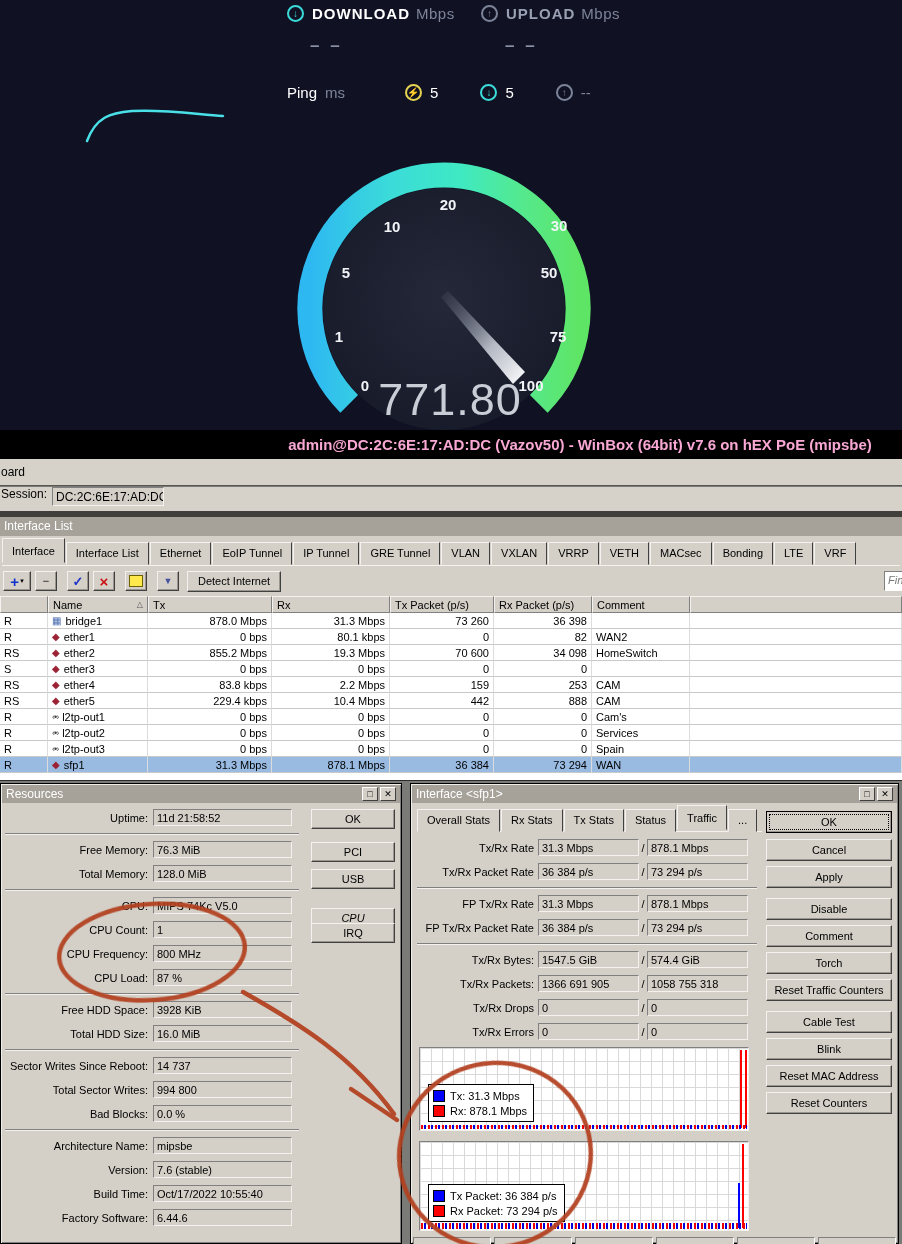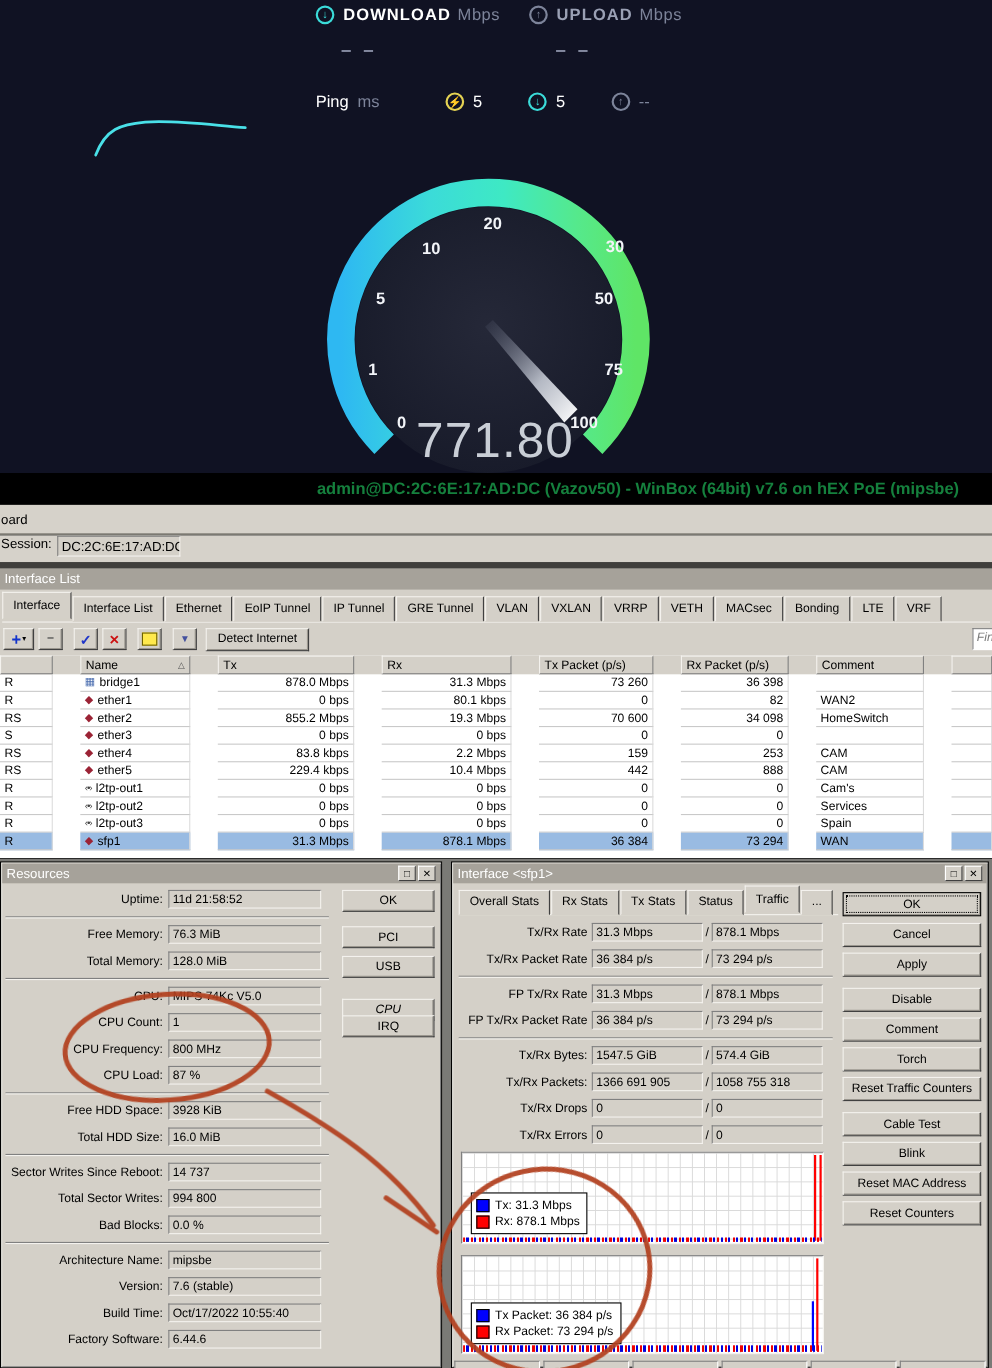--- a/index.html
+++ b/index.html
@@ -22,21 +22,21 @@
   .field { background:#d4d0c8; border:1px solid; border-color:#808080 #f4f2ee #f4f2ee #808080; padding:1px 3px; height:17px; display:flex; align-items:center; overflow:hidden; white-space:nowrap; }
   .titlebar { position:absolute; left:1px; top:1px; right:1px; height:18px; background:#a6a29a; color:#fff; font-size:12px; padding:2px 4px; display:flex; align-items:center; }
   .tb-btns { margin-left:auto; display:flex; gap:2px; }
   .tb-btn { width:16px; height:14px; background:#d4d0c8; border:1px solid; border-color:#fff #404040 #404040 #fff; display:flex; align-items:center; justify-content:center; font-size:9px; color:#000; line-height:1; }
   .win { position:absolute; background:#d4d0c8; border:1px solid #000; box-shadow:inset 1px 1px 0 #f0eee8, inset -1px -1px 0 #808080; }
   .hsep { border-top:1px solid #808080; border-bottom:1px solid #f4f2ee; height:2px; margin:0 10px 6px 2px; }
   .tab { display:inline-block; padding:4px 9px 5px 9px; background:#d4d0c8; border:1px solid; border-color:#f4f2ee #404040 #d4d0c8 #f4f2ee; font-size:11px; margin-right:1px; position:relative; top:2px; }
   .tab.active { top:0; padding-top:6px; border-bottom-color:#d4d0c8; z-index:3; }
 
   
-  #wb-titlebar { position:absolute; left:0; top:430px; width:902px; height:29px; background:#000; color:#15803d; display:flex; align-items:center; justify-content:center; padding-left:258px; font-size:15px; font-weight:bold; white-space:nowrap; }
+  #wb-titlebar { position:absolute; left:0; top:430px; width:902px; height:29px; background:#000; color:#f9a8d4; display:flex; align-items:center; justify-content:center; padding-left:258px; font-size:15px; font-weight:bold; white-space:nowrap; }
   #wb-menu { position:absolute; left:0; top:459px; width:902px; height:27px; background:#d6d2ca; border-bottom:1px solid #58564f; font-size:12px; padding:6px 2px 0 1px; }
   #wb-session { position:absolute; left:0; top:487px; width:902px; height:24px; background:#d6d2ca; display:flex; align-items:flex-start; font-size:12px; }
   #wb-session .field { width:112px; margin-left:5px; height:19px; font-size:12px; }
   #wb-darkstrip { position:absolute; left:0; top:511px; width:902px; height:6px; background:#403f3c; }
 
   
   #iface-win { position:absolute; left:0; top:517px; width:902px; height:264px; background:#d4d0c8; border-bottom:1px solid #2b2b2b; }
   #iface-title { position:absolute; left:0; top:0; width:902px; height:19px; background:#a6a29a; color:#fff; font-size:12px; padding:2px 4px; }
   #iface-tabs { position:absolute; left:2px; top:21px; width:898px; height:28px; border-bottom:1px solid #f4f2ee; white-space:nowrap; }
   #iface-toolbar { position:absolute; left:3px; top:52px; height:24px; display:flex; align-items:center; gap:4px; }
@@ -47,21 +47,21 @@
   .icon-plus::before { content:"+"; color:#1133cc; font-weight:bold; font-size:15px; }
   .icon-plus::after { content:"▾"; font-size:7px; color:#000; margin-left:1px; }
   .icon-minus::before { content:"−"; color:#555; font-weight:bold; }
   .icon-check::before { content:"✓"; color:#2036c8; font-weight:900; font-size:13px; }
   .icon-x::before { content:"×"; color:#cc1111; font-weight:900; font-size:15px; }
   .icon-note { position:relative; }
   .icon-note::before { content:""; width:12px; height:10px; background:#ffe94d; border:1px solid #6e6100; display:block; }
   .icon-funnel::before { content:"▼"; color:#44519e; font-size:9px; }
 
   #iface-table { position:absolute; left:0; top:79px; width:902px; height:184px; background:#fff; }
-  .tr { display:grid; grid-template-columns:48px 100px 124px 118px 104px 98px 98px 1fr; height:16px;gap:25px; }
+  .tr { display:grid; grid-template-columns:48px 100px 124px 118px 104px 98px 98px 1fr; height:16px; }
   .tr.head { height:17px; background:#d4d0c8; }
   .tr.head > div { border:1px solid; border-color:#f4f2ee #808080 #808080 #f4f2ee; padding:1px 4px; font-size:11px; overflow:hidden; white-space:nowrap; display:flex; align-items:center; }
   .tr.body > div { border-right:1px solid #dcdcdc; border-bottom:1px solid #c9c9c9; padding:1px 4px; overflow:hidden; white-space:nowrap; display:flex; align-items:center; }
   .tr.body > div.num { justify-content:flex-end; }
   .tr.sel > div { background:#99bbe2; }
   .sort-tri { margin-left:auto; font-size:8px; color:#555; }
   .rowicon { margin-right:4px; font-size:10px; line-height:1; }
   .ic-bridge::before { content:"▦"; color:#4a6daf; }
   .ic-ether::before { content:"◆"; color:#9b2335; }
   .ic-l2tp::before { content:"‹•›"; color:#444; font-size:9px; letter-spacing:-1px; }

